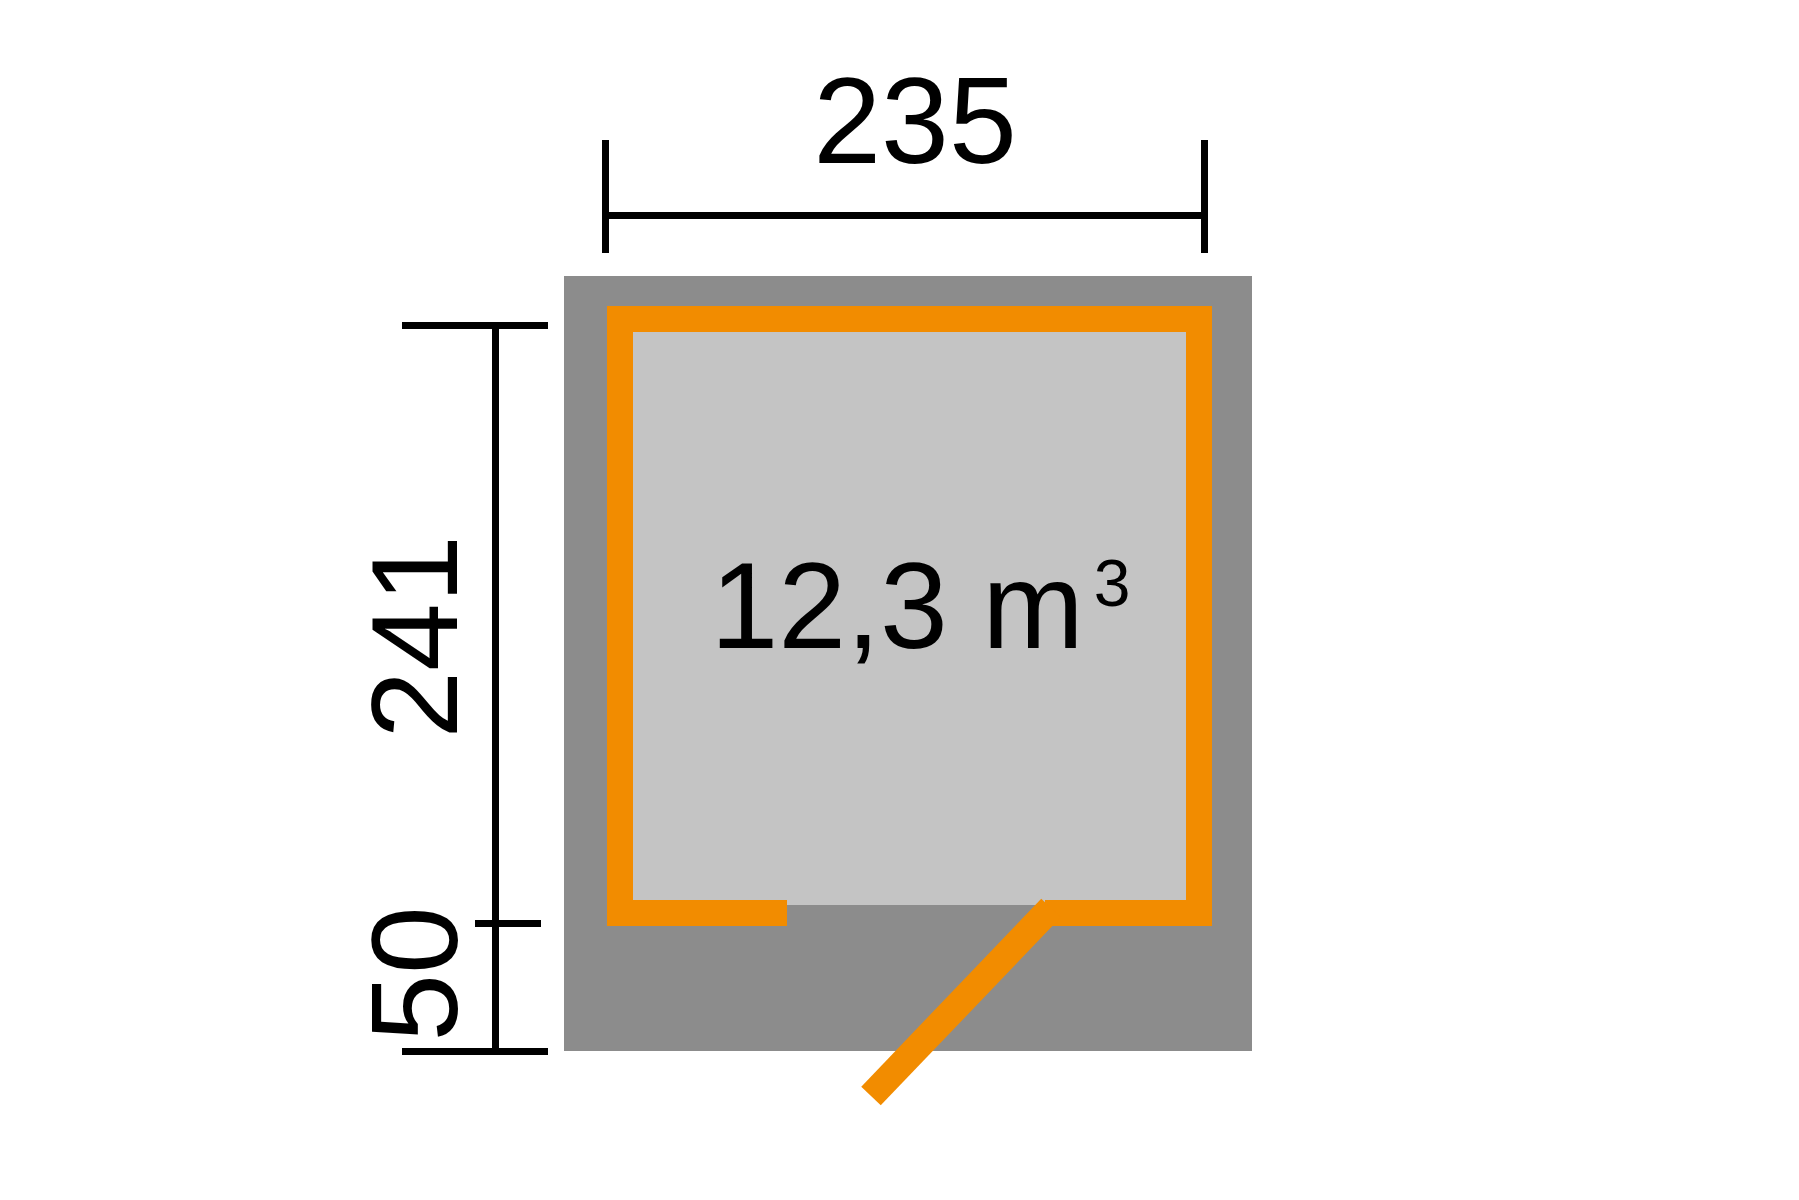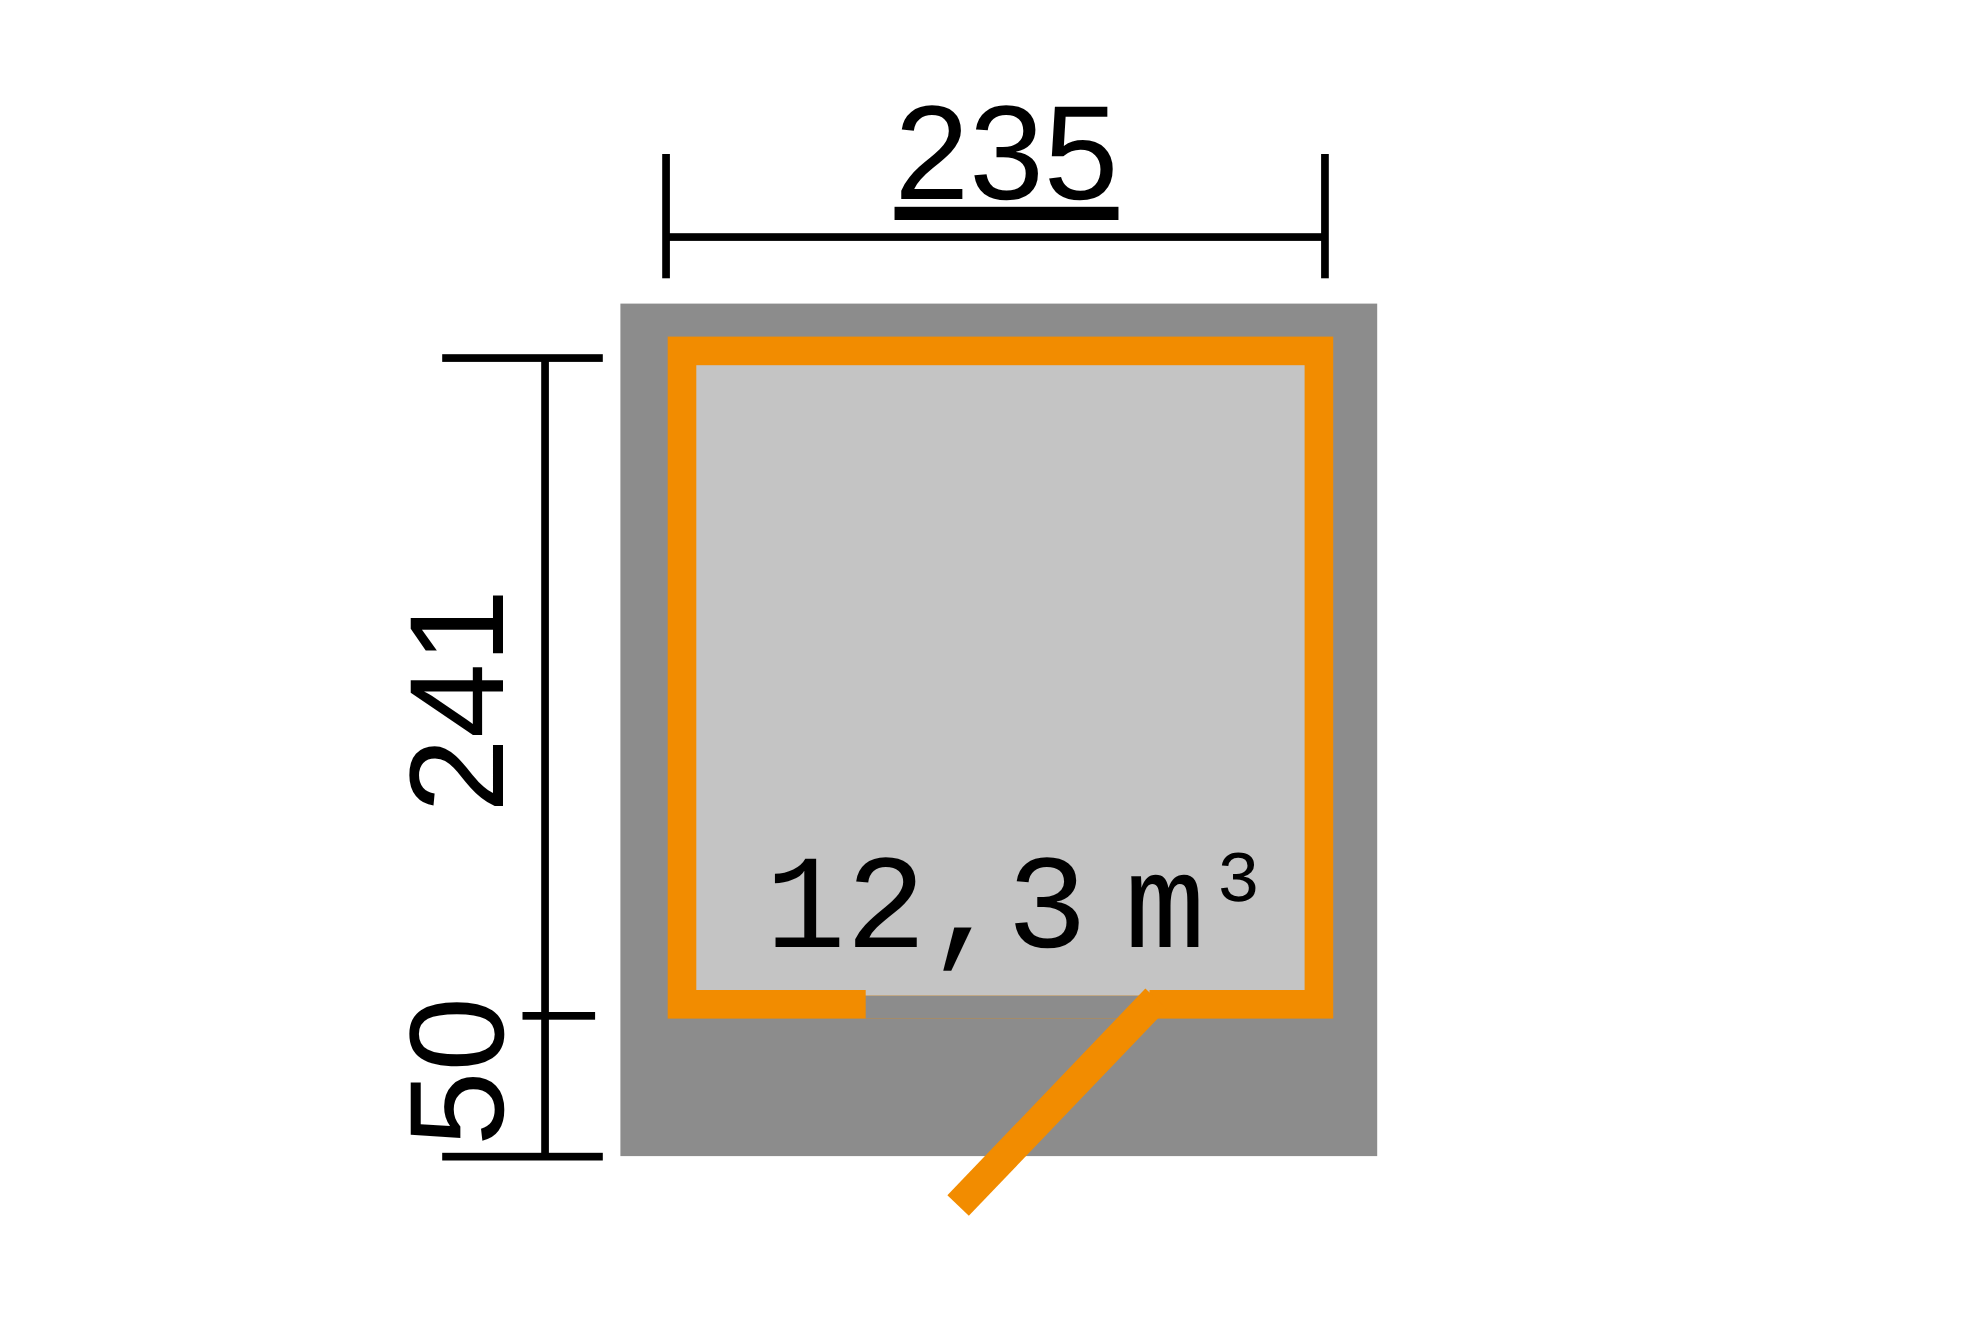--- a/index.html
+++ b/index.html
@@ -21,23 +21,22 @@
   .abs{position:absolute;}
   
   .dimline{background:var(--line);}
   .dim-label{
     font-size:122px;
     line-height:1;
     white-space:nowrap;
     color:#000;
   }
   .dim-label-top{
-    left:915px;top:78px;
+    left:915px;top:60px;
     transform:translateX(-50%);
-    text-decoration:underline;
   }
   .dim-label-rot{
     transform:translate(-50%,-50%) rotate(-90deg);
   }
   .lbl-depth{left:415px;top:637px;}
   .lbl-offset{left:415px;top:974px;}
   
   .h-dimline{left:605px;top:212px;width:600px;height:7px;}
   .tick-v{width:7px;height:113px;top:140px;}
   .tick-v.l{left:602px;}
@@ -51,21 +50,21 @@
   
   .roof{left:564px;top:276px;width:688px;height:775px;background:var(--roof);}
   .wall-ring{left:607px;top:306px;width:605px;height:620px;background:var(--orange);}
   .interior{left:633px;top:332px;width:553px;height:568px;background:var(--floor);}
   .door-gap{left:787px;top:905px;width:258px;height:21px;background:var(--roof);}
   .door-step{left:787px;top:900px;width:258px;height:5px;background:var(--floor);}
   .leaf-svg{left:0;top:0;width:1799px;height:1200px;pointer-events:none;}
   
   .volume-box{
     left:633px;top:332px;width:551px;height:568px;
-    display:flex;align-items:flex-end;justify-content:center;font-family:Liberation Mono, monospace;
+    display:flex;align-items:center;justify-content:center;
   }
   .volume-inner{
     font-size:122px;line-height:1;white-space:nowrap;
     transform:translate(12px,-10px);
   }
   .volume-unit{margin-left:0.28em;}
   .volume-exp{
     font-size:66px;
     position:relative;top:-42px;margin-left:10px;
   }

